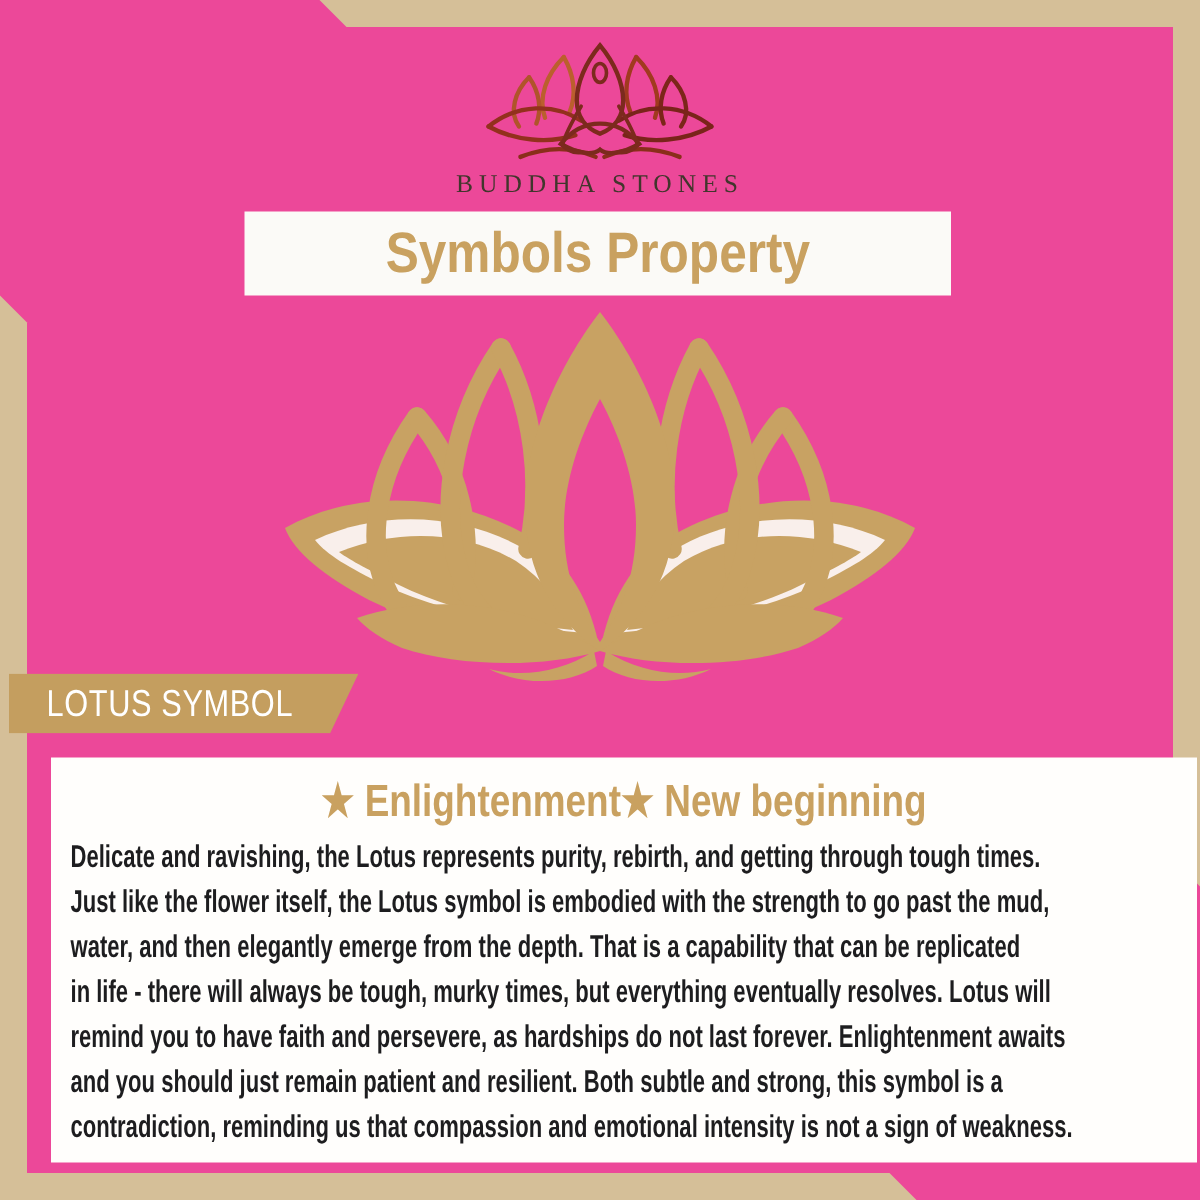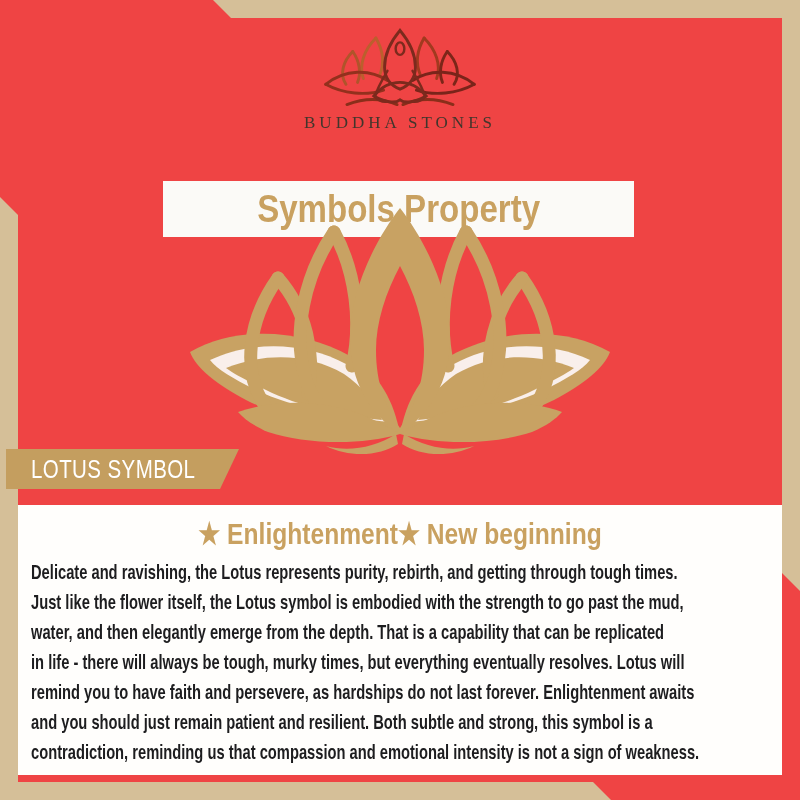--- a/index.html
+++ b/index.html
@@ -1,54 +1,54 @@
 <!DOCTYPE html>
 <html><head>
 <meta charset="utf-8">
 <style>
   html,body { margin:0; padding:0; }
   .canvas {
     position:relative; width:800px; height:800px;
-    background:#ef4444; overflow:hidden;
+    background:#ec4899; overflow:hidden;
     font-family:"Liberation Sans", sans-serif;
   }
   .frame { position:absolute; left:0; top:0; width:800px; height:800px; }
 
   .logo { position:absolute; left:318px; top:20px; width:164px; height:92px; }
 
   .brandname {
     position:absolute; left:0; top:113px; width:800px;
     text-align:center; font-family:"Liberation Serif", serif;
     font-size:17px; letter-spacing:4px; color:#41362c;
   }
 
   .titlebar {
     position:absolute; left:163px; top:141px; width:471px; height:56px;
-    background:#fbfaf7; display:flex; align-items:center; justify-content:center;margin-top:40px;
+    background:#fbfaf7; display:flex; align-items:center; justify-content:center;
   }
   .title {
     font-size:38px; font-weight:bold; color:#c9a160;
     transform:scaleX(0.87); white-space:nowrap;
   }
 
   .lotus { position:absolute; left:182px; top:202px; width:436px; height:256px; }
 
   .banner {
     position:absolute; left:6px; top:449px; width:233px; height:40px;
     background:#c49e5f;
     clip-path:polygon(0 0, 100% 0, calc(100% - 19px) 100%, 0 100%);
     display:flex; align-items:center;
   }
   .banner span {
     margin-left:25px; color:#ffffff; font-size:25px; letter-spacing:0.5px;
     transform:scaleX(0.82); transform-origin:0 50%; white-space:nowrap;
   }
 
   .contentbox {
-    position:absolute; left:18px; top:505px; width:764px; height:270px;
+    position:absolute; left:34px; top:505px; width:764px; height:270px;
     background:#fffefc;
   }
   .heading {
     margin-top:11px; text-align:center;
     font-size:30px; font-weight:bold; color:#c9a160;
     white-space:nowrap; transform:scaleX(0.82);
   }
   .bodytext { position:absolute; left:13px; top:52px; }
   .bodyline {
     font-size:21px; font-weight:bold; color:#1d1d1f;

